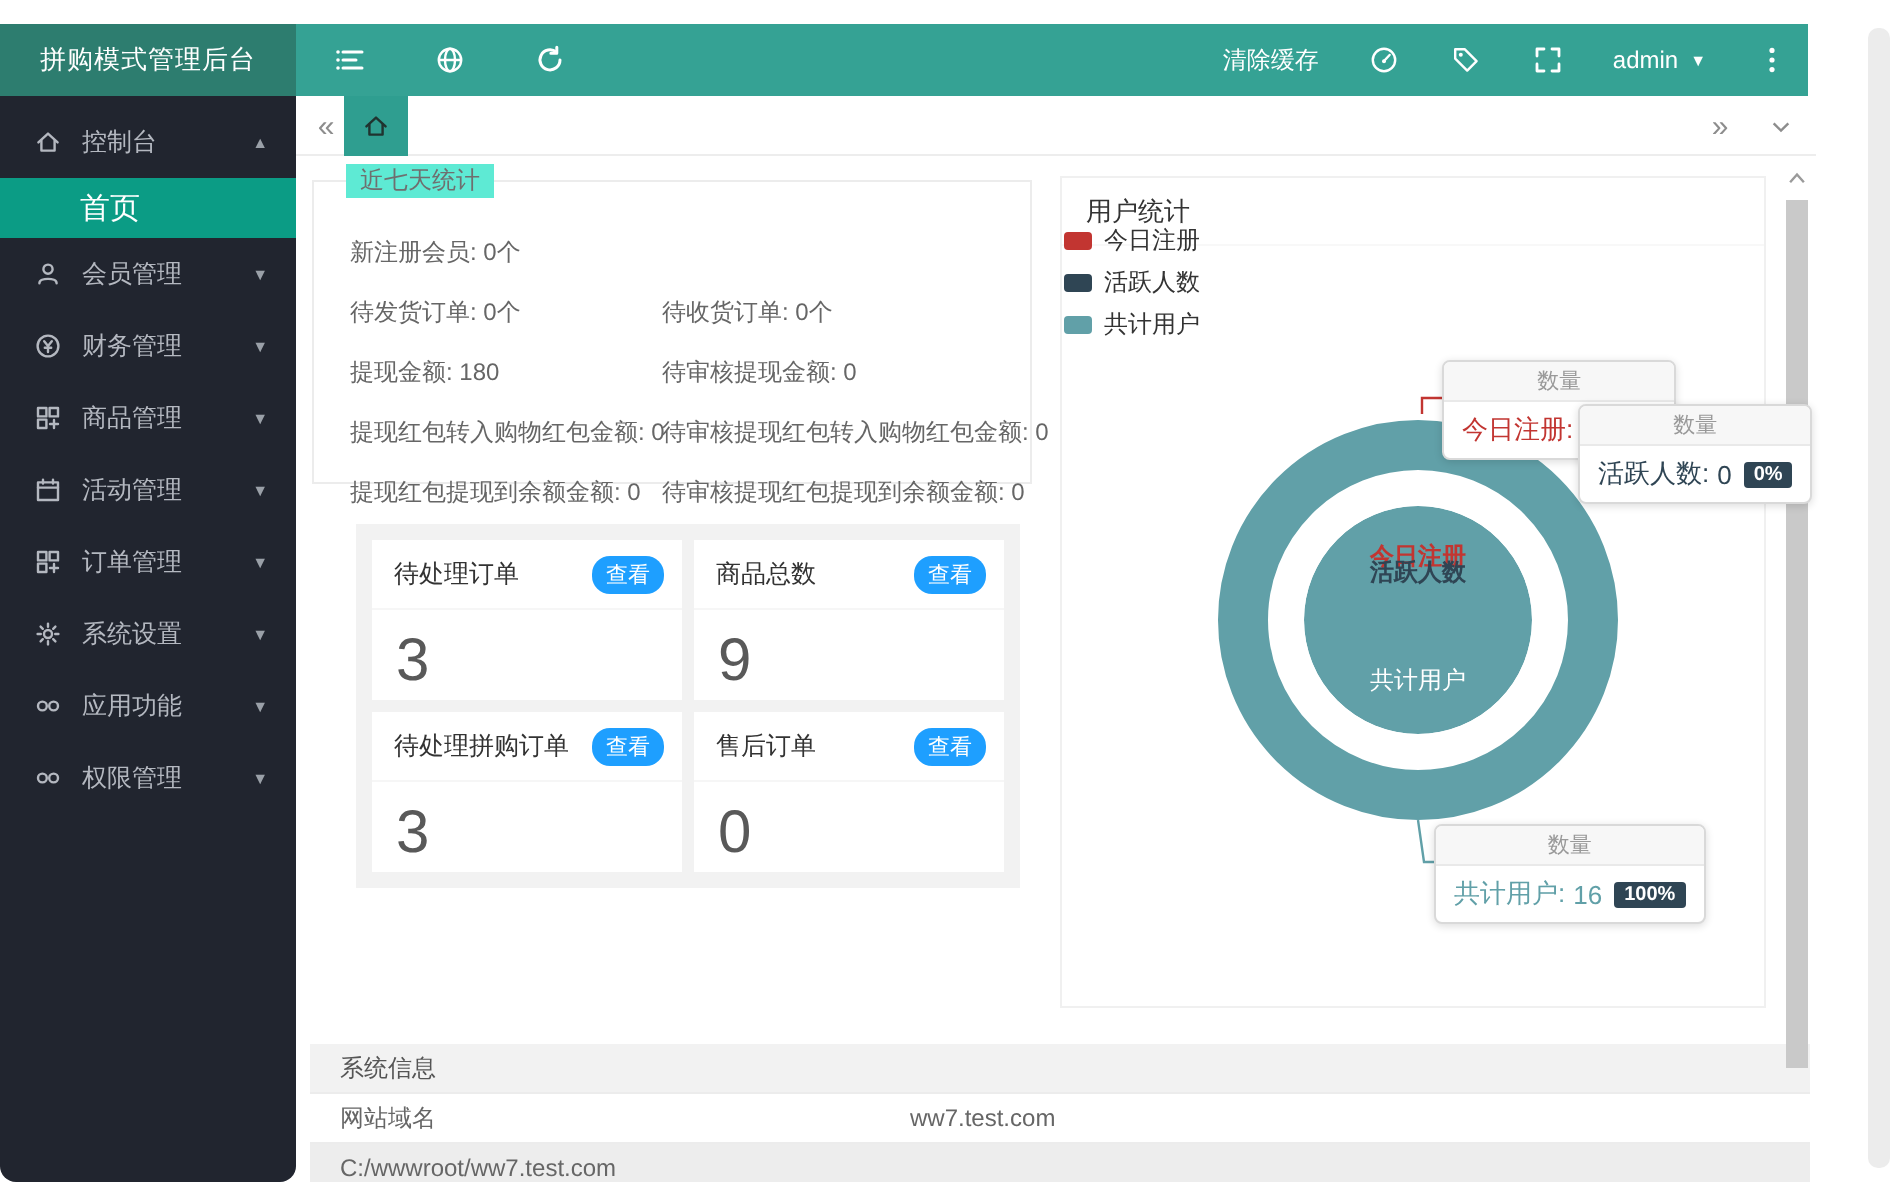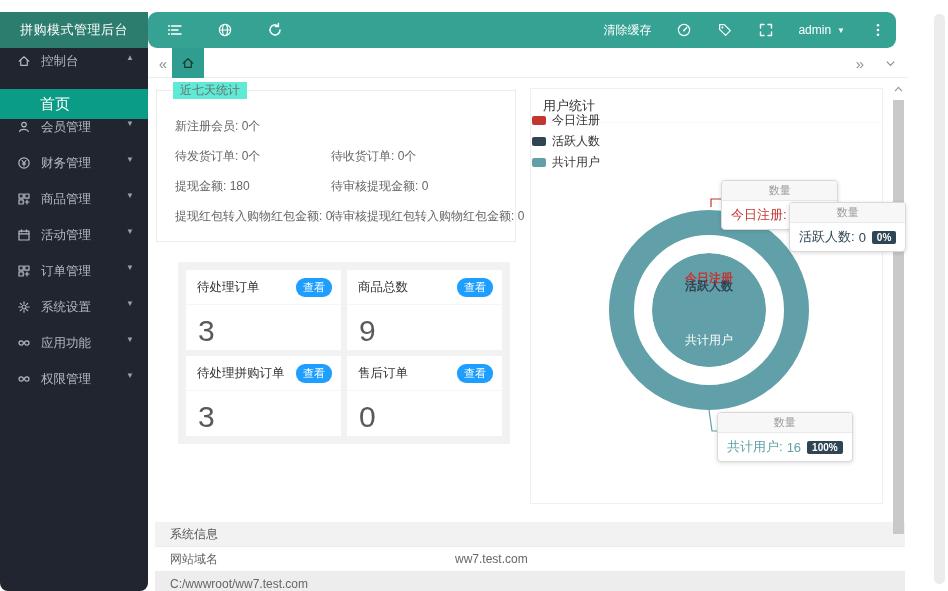--- a/index.html
+++ b/index.html
@@ -10,32 +10,32 @@
   .browser-strip { position:absolute; left:934px; top:14px; width:11px; height:570px;
     background:#ececec; border-radius:5px; }
 
   .app { position:absolute; left:0; top:12px; width:908px; height:579px; }
 
   
   .sidebar { position:absolute; left:0; top:0; width:148px; height:100%; background:#21252f;border-radius:8px; }
   .logo { height:36px; background:#2d7d6f; color:#fff; font-size:13px;
     display:flex; align-items:center; justify-content:center; letter-spacing:.5px; }
   .menu { padding-top:5px; }
-  .menu-item { height:36px; display:flex; align-items:flex-start; color:#b4b8c0;
+  .menu-item { height:36px; display:flex; align-items:center; color:#b4b8c0;
     font-size:12.5px; padding:0 14px 0 17px; cursor:pointer; }
   .menu-item .mi-icon { width:15px; height:15px; margin-right:9px; display:flex; align-items:center; }
   .menu-item .mi-icon svg { width:14px; height:14px; }
   .menu-item .caret { margin-left:auto; font-size:8px; color:#9aa0a8; }
   .submenu-item { height:30px; display:flex; align-items:center; color:#cfd3d9;
     padding-left:40px; font-size:15px; cursor:pointer; }
   .submenu-item.active { background:#0b9c85; color:#fff; }
 
   
-  .header { position:absolute; left:148px; top:0; right:12px; height:36px;
-    background:#35a294; color:#fff; display:flex; align-items:center;border-radius:9px; }
+  .header { position:absolute; left:148px; top:0; right:4px; height:36px;
+    background:#35a294; color:#fff; display:flex; align-items:center; }
   .h-left { display:flex; align-items:center; gap:33px; padding-left:18px; }
   .h-ic { width:17px; height:17px; display:flex; align-items:center; justify-content:center; cursor:pointer; }
   .h-ic svg { width:16px; height:16px; }
   .h-right { margin-left:auto; display:flex; align-items:center; gap:24px; padding-right:10px; font-size:12px; }
   .h-text { cursor:pointer; }
   .h-user { display:flex; align-items:center; gap:6px; cursor:pointer; }
   .h-user .caret { font-size:8px; }
 
   
   .tabbar { position:absolute; left:148px; top:36px; right:0; height:30px;
@@ -302,20 +302,24 @@
             <span class="stats-cell">待收货订单: 0个</span>
           </div>
           <div class="stats-row">
             <span class="stats-cell">提现金额: 180</span>
             <span class="stats-cell">待审核提现金额: 0</span>
           </div>
           <div class="stats-row">
             <span class="stats-cell">提现红包转入购物红包金额: 0</span>
             <span class="stats-cell">待审核提现红包转入购物红包金额: 0</span>
           </div>
+          <div class="stats-row">
+            <span class="stats-cell">提现红包提现到余额金额: 0</span>
+            <span class="stats-cell">待审核提现红包提现到余额金额: 0</span>
+          </div>
         </div>
     </div>
 
     <div class="cards" id="cards">
         <div class="card">
           <div class="card-head">
             <span>待处理订单</span>
             <button class="card-btn">查看</button>
           </div>
           <div class="card-value">3</div>

